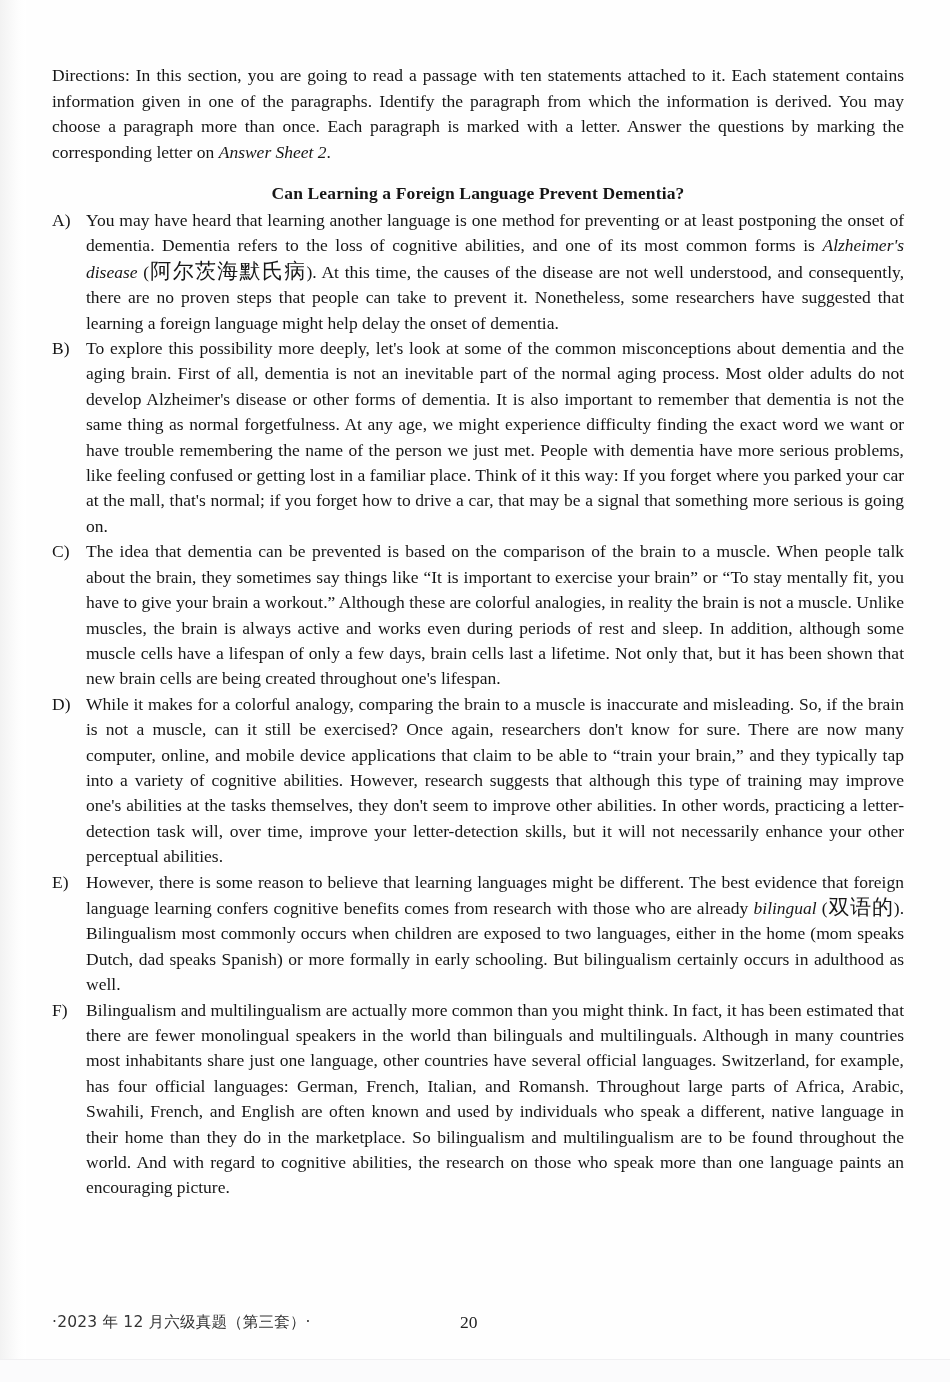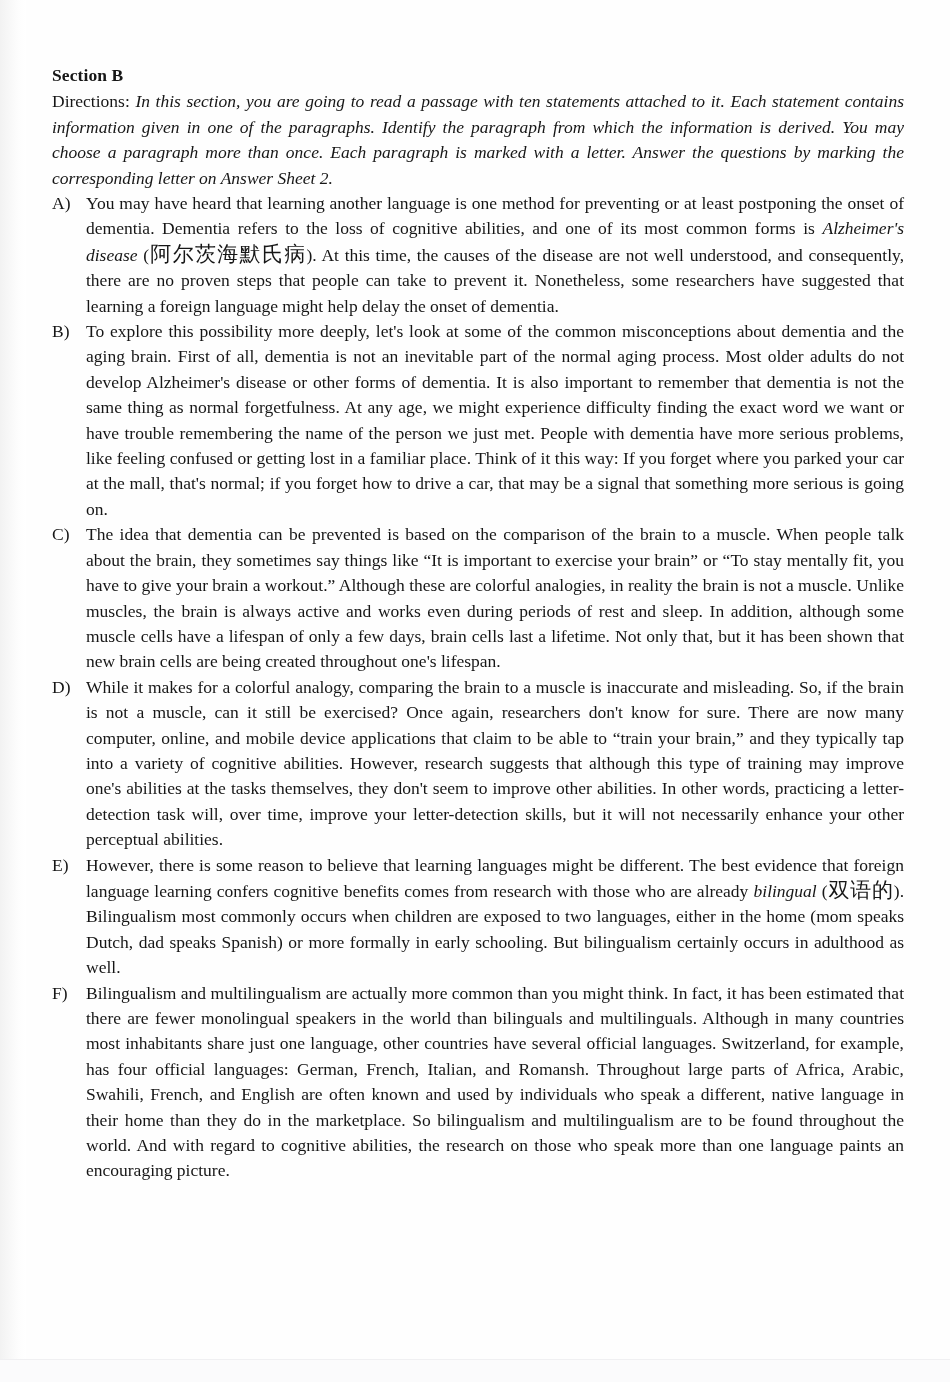--- a/index.html
+++ b/index.html
@@ -53,21 +53,20 @@
     line-height: 25.5px;
     text-align: justify;
     text-justify: inter-word;
     margin-top: 1px;
   }
   .directions .dir-label {
     font-weight: normal;
     font-style: normal;
   }
   .directions .dir-body {
-    font-style: italic;
   }
   .directions .sheet {
     font-style: italic;
     font-weight: normal;
   }
 
   .passage-title {
     text-align: center;
     font-weight: bold;
     font-size: 17.5px;
@@ -134,27 +133,27 @@
 </head>
 <body>
 
 <div class="page">
 
   <div class="scan-edge-left"></div>
   <div class="scan-edge-bottom"></div>
 
   <div class="content">
 
-    <div class="section-head">Section B</div>
 
     <div class="directions">
       <span class="dir-label">Directions:</span>
       <span class="dir-body">In this section, you are going to read a passage with ten statements attached to it. Each statement contains information given in one of the paragraphs. Identify the paragraph from which the information is derived. You may choose a paragraph more than once. Each paragraph is marked with a letter. Answer the questions by marking the corresponding letter on </span><span class="sheet">Answer Sheet 2</span><span class="dir-body">.</span>
     </div>
 
+    <div class="passage-title">Can Learning a Foreign Language Prevent Dementia?</div>
 
     <div id="paragraphs">
         <div class="para">
           <span class="marker">A)</span>
           <span class="body"><span>You may have heard that learning another language is one method for preventing or at least postponing the onset of dementia. Dementia refers to the loss of cognitive abilities, and one of its most common forms is </span><i>Alzheimer's disease</i><span> (</span><span class="cjk">阿尔茨海默氏病</span><span>). At this time, the causes of the disease are not well understood, and consequently, there are no proven steps that people can take to prevent it. Nonetheless, some researchers have suggested that learning a foreign language might help delay the onset of dementia.</span></span>
         </div>
         <div class="para">
           <span class="marker">B)</span>
           <span class="body"><span>To explore this possibility more deeply, let's look at some of the common misconceptions about dementia and the aging brain. First of all, dementia is not an inevitable part of the normal aging process. Most older adults do not develop Alzheimer's disease or other forms of dementia. It is also important to remember that dementia is not the same thing as normal forgetfulness. At any age, we might experience difficulty finding the exact word we want or have trouble remembering the name of the person we just met. People with dementia have more serious problems, like feeling confused or getting lost in a familiar place. Think of it this way: If you forget where you parked your car at the mall, that's normal; if you forget how to drive a car, that may be a signal that something more serious is going on.</span></span>
         </div>
@@ -171,14 +170,18 @@
           <span class="body"><span>However, there is some reason to believe that learning languages might be different. The best evidence that foreign language learning confers cognitive benefits comes from research with those who are already </span><i>bilingual</i><span> (</span><span class="cjk">双语的</span><span>). Bilingualism most commonly occurs when children are exposed to two languages, either in the home (mom speaks Dutch, dad speaks Spanish) or more formally in early schooling. But bilingualism certainly occurs in adulthood as well.</span></span>
         </div>
         <div class="para">
           <span class="marker">F)</span>
           <span class="body"><span>Bilingualism and multilingualism are actually more common than you might think. In fact, it has been estimated that there are fewer monolingual speakers in the world than bilinguals and multilinguals. Although in many countries most inhabitants share just one language, other countries have several official languages. Switzerland, for example, has four official languages: German, French, Italian, and Romansh. Throughout large parts of Africa, Arabic, Swahili, French, and English are often known and used by individuals who speak a different, native language in their home than they do in the marketplace. So bilingualism and multilingualism are to be found throughout the world. And with regard to cognitive abilities, the research on those who speak more than one language paints an encouraging picture.</span></span>
         </div>
       </div>
 
   </div>
 
+  <div class="footer">
+    <div class="footer-left">·2023 年 12 月六级真题（第三套）·</div>
+    <div class="footer-page">20</div>
+  </div>
 
 </div>
 
 </body></html>

